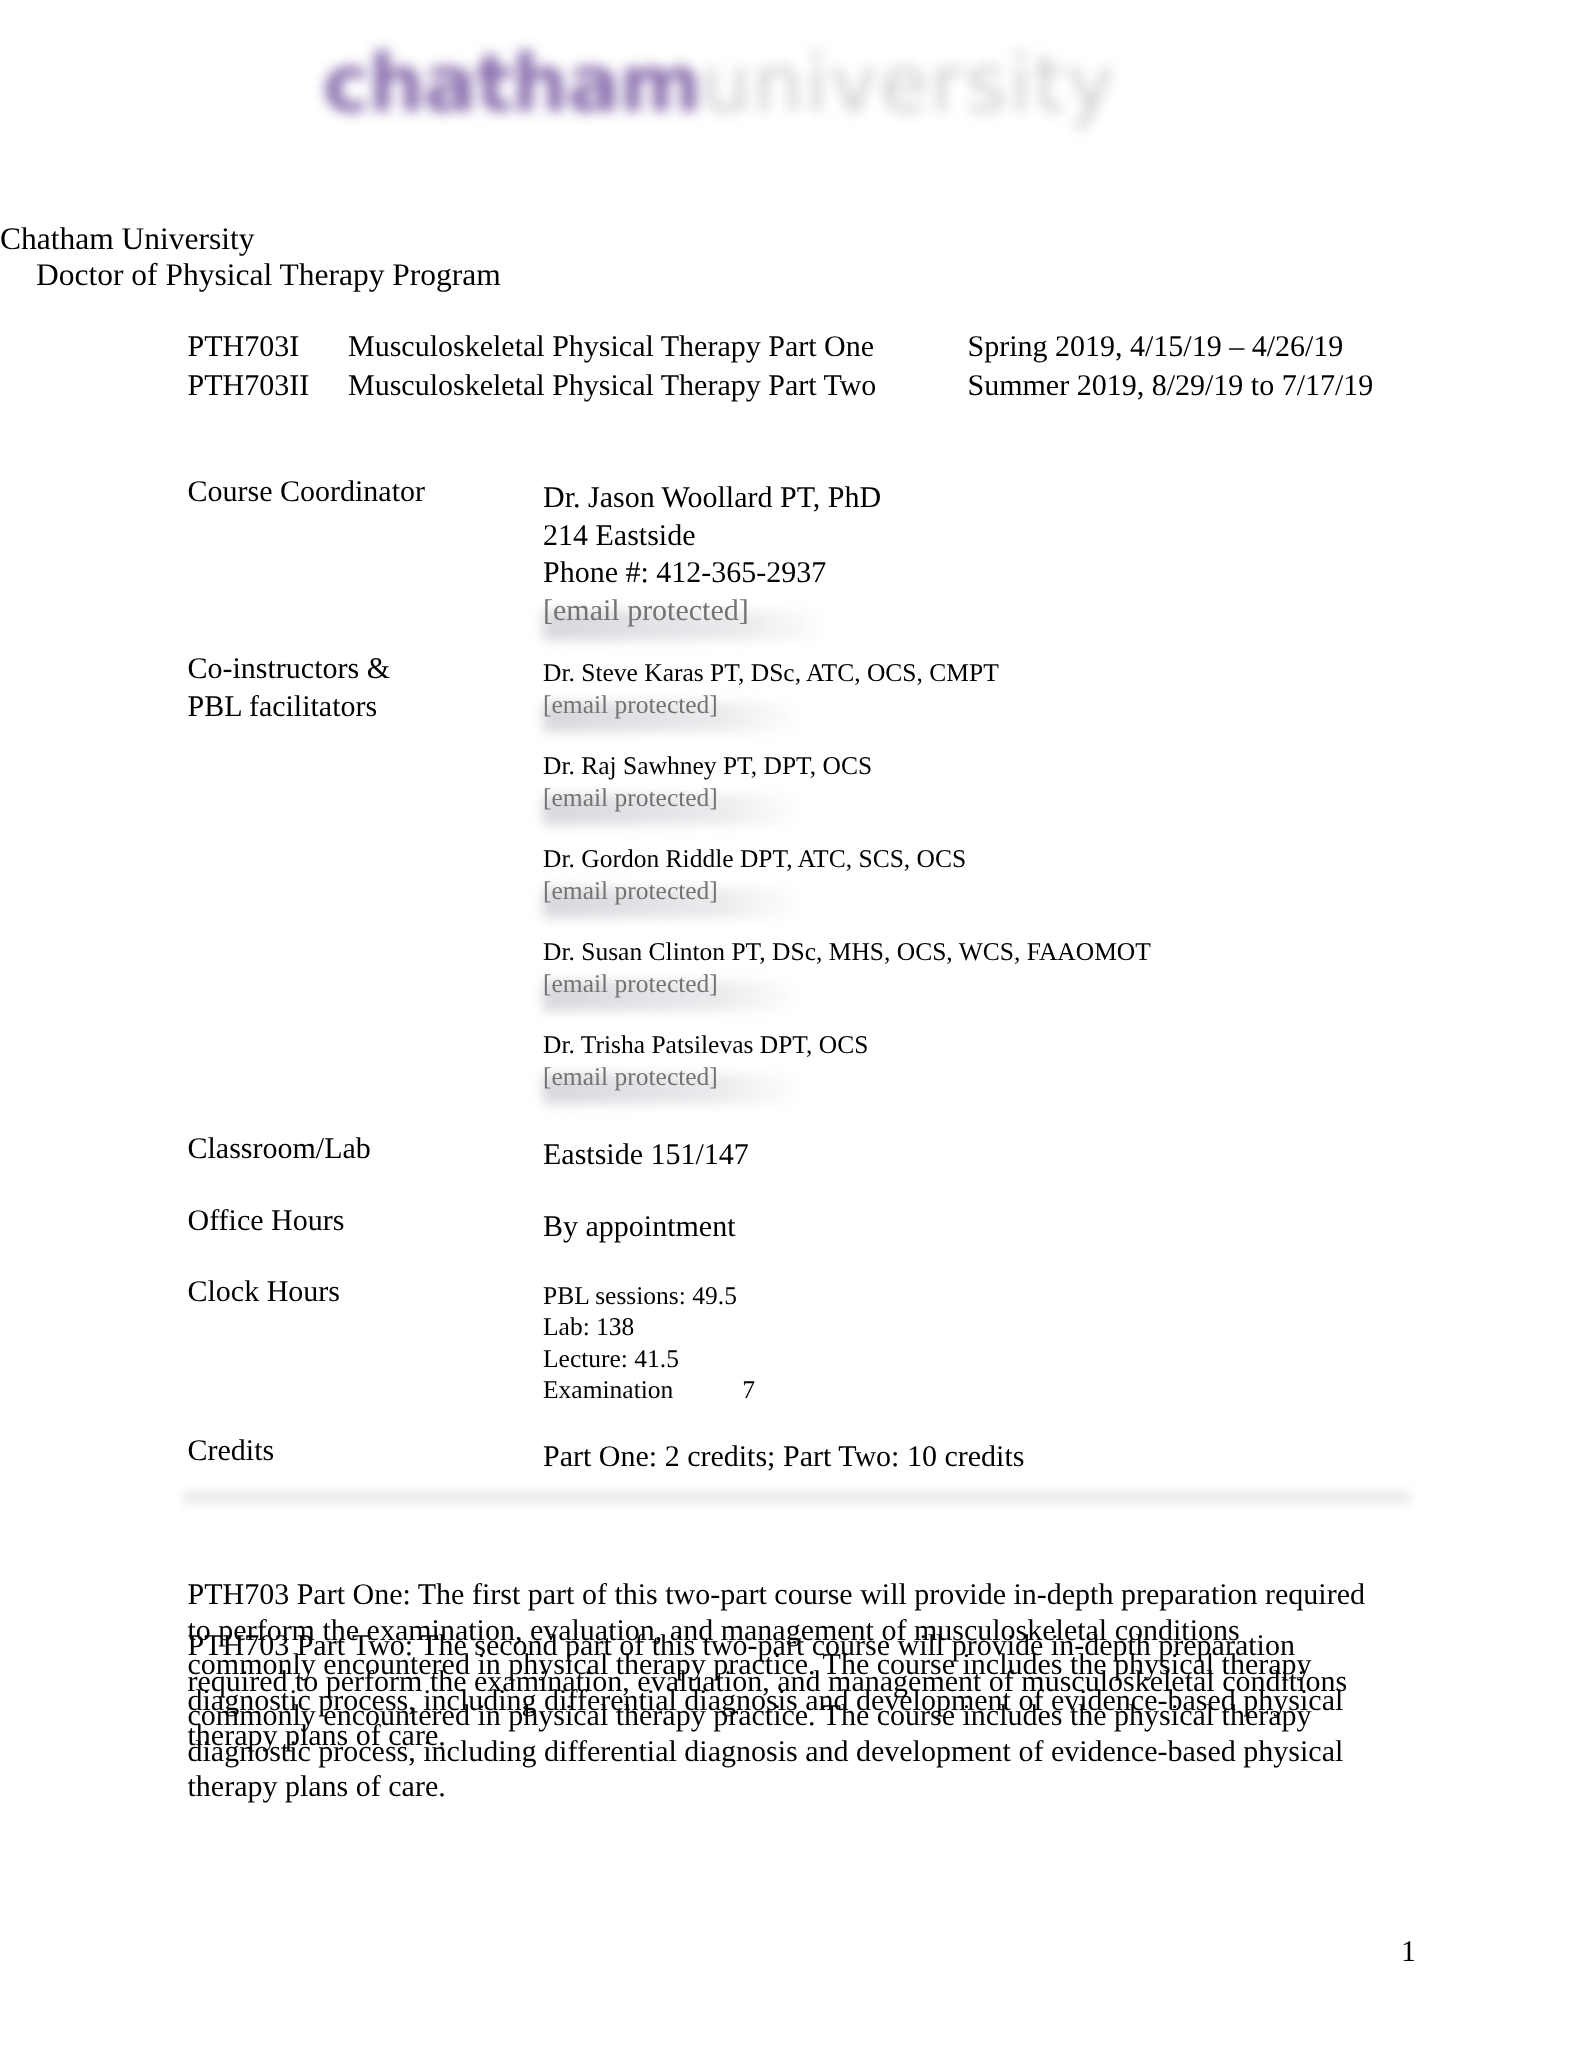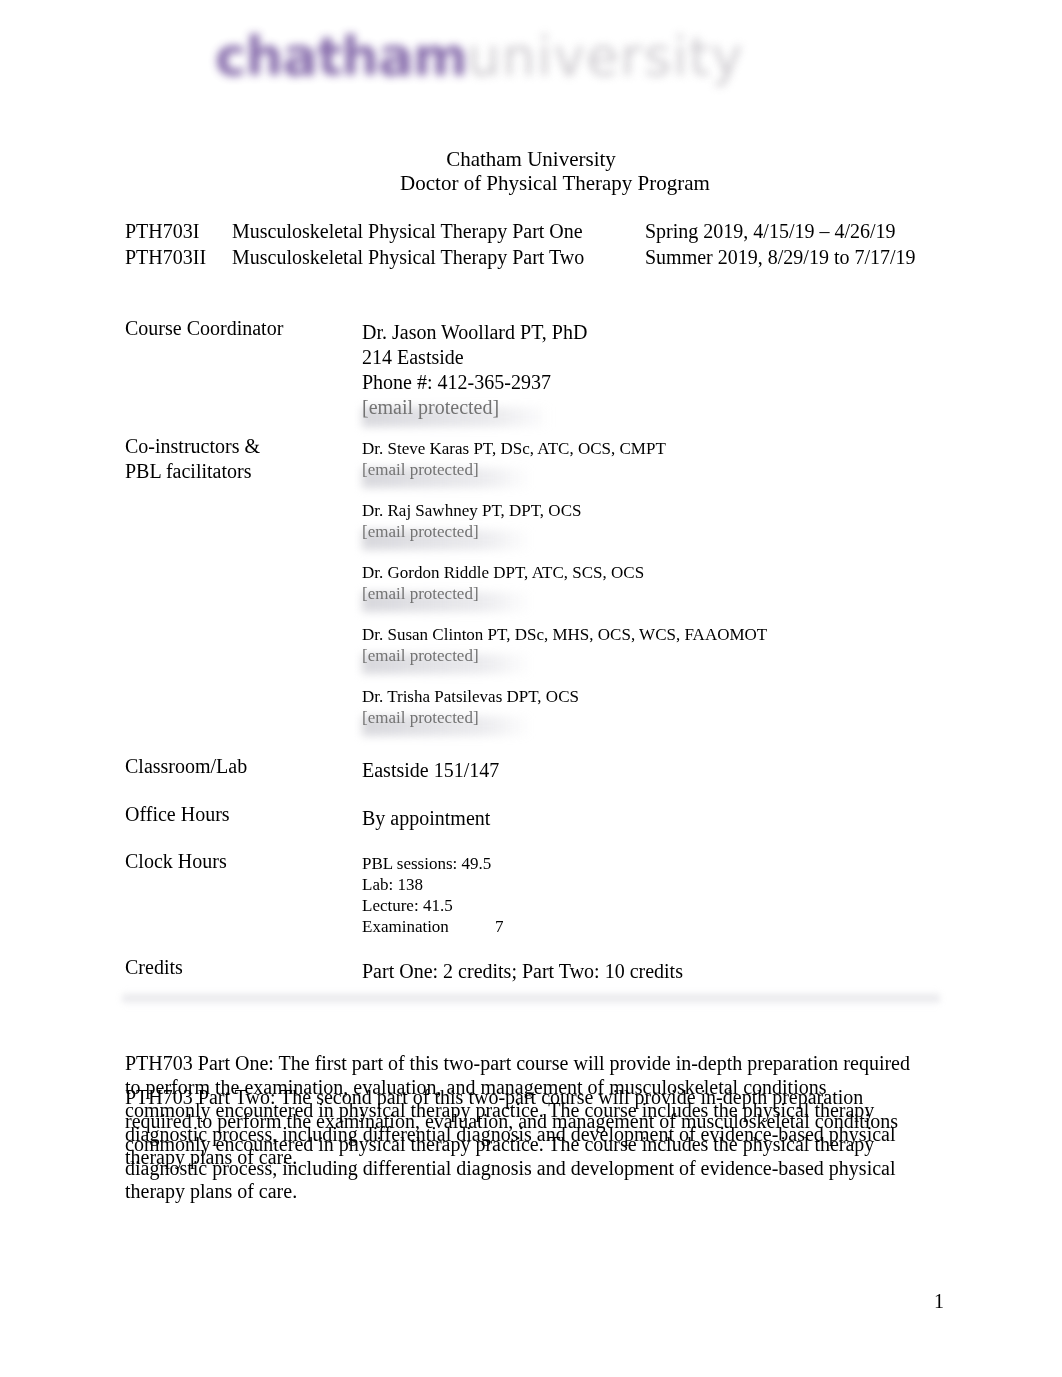--- a/index.html
+++ b/index.html
@@ -42,21 +42,20 @@
     color: #c9c6cb;
     font-weight: 400;
     letter-spacing: 1.5px;
   }
 
   
   .doc-title {
     position: absolute;
     left: 0;
     width: 1062px;
-    text-align: center;
     font-size: 21px;
     line-height: 24px;
   }
   #title-line1 { top: 147px; }
   #title-line2 { top: 171px; padding-left: 24px; }
 
   
   .course-row {
     position: absolute;
     left: 125px;

